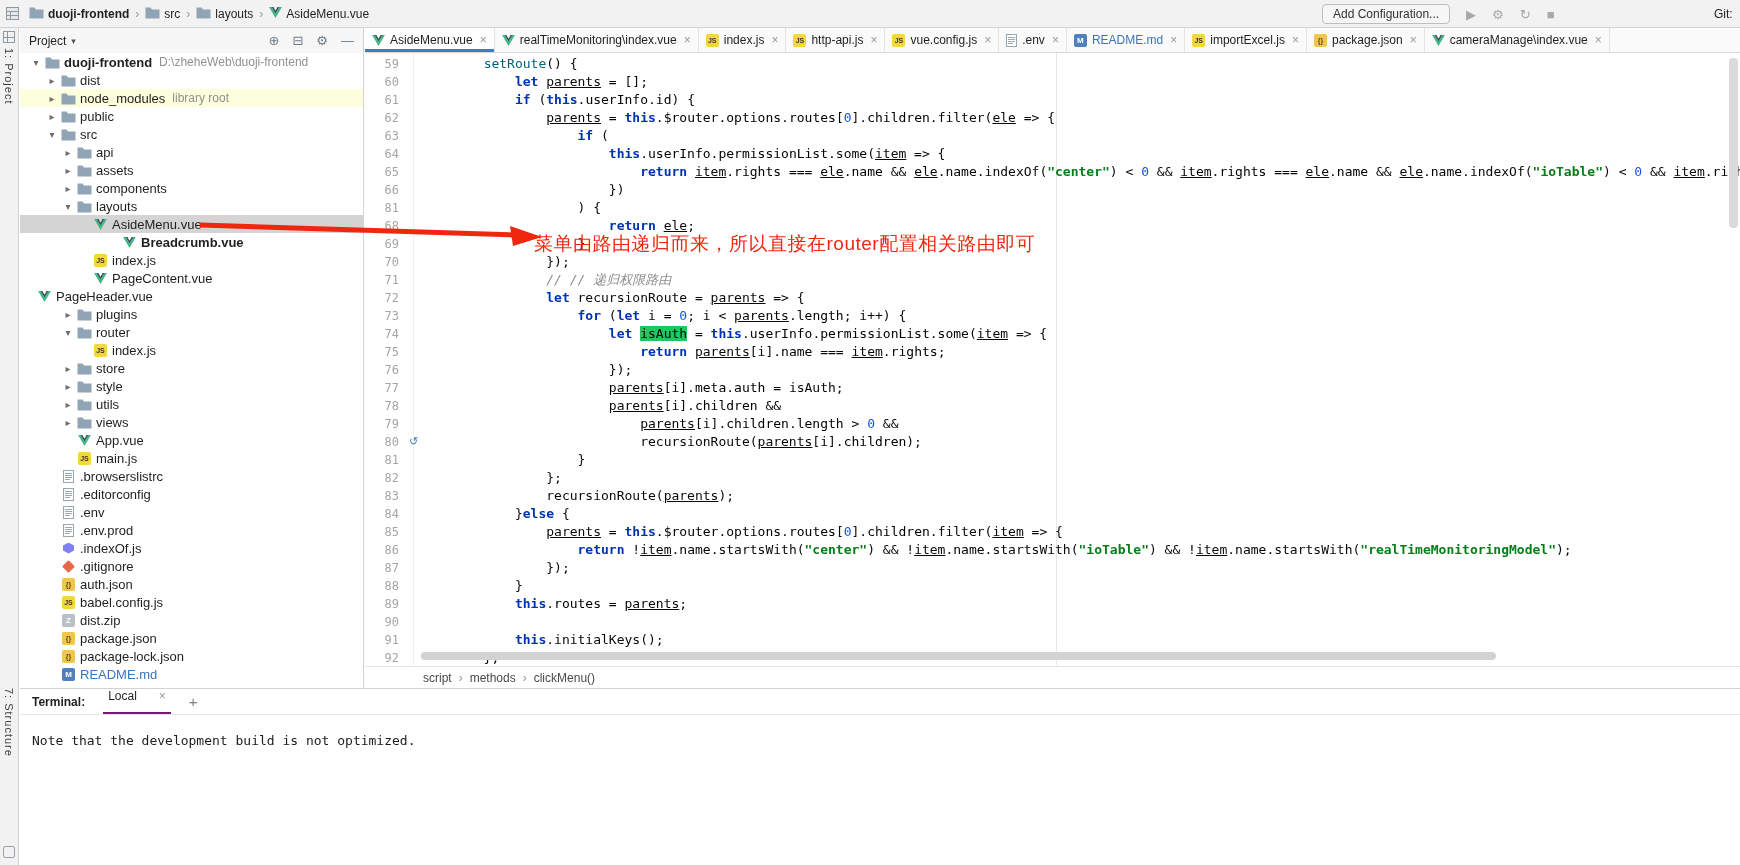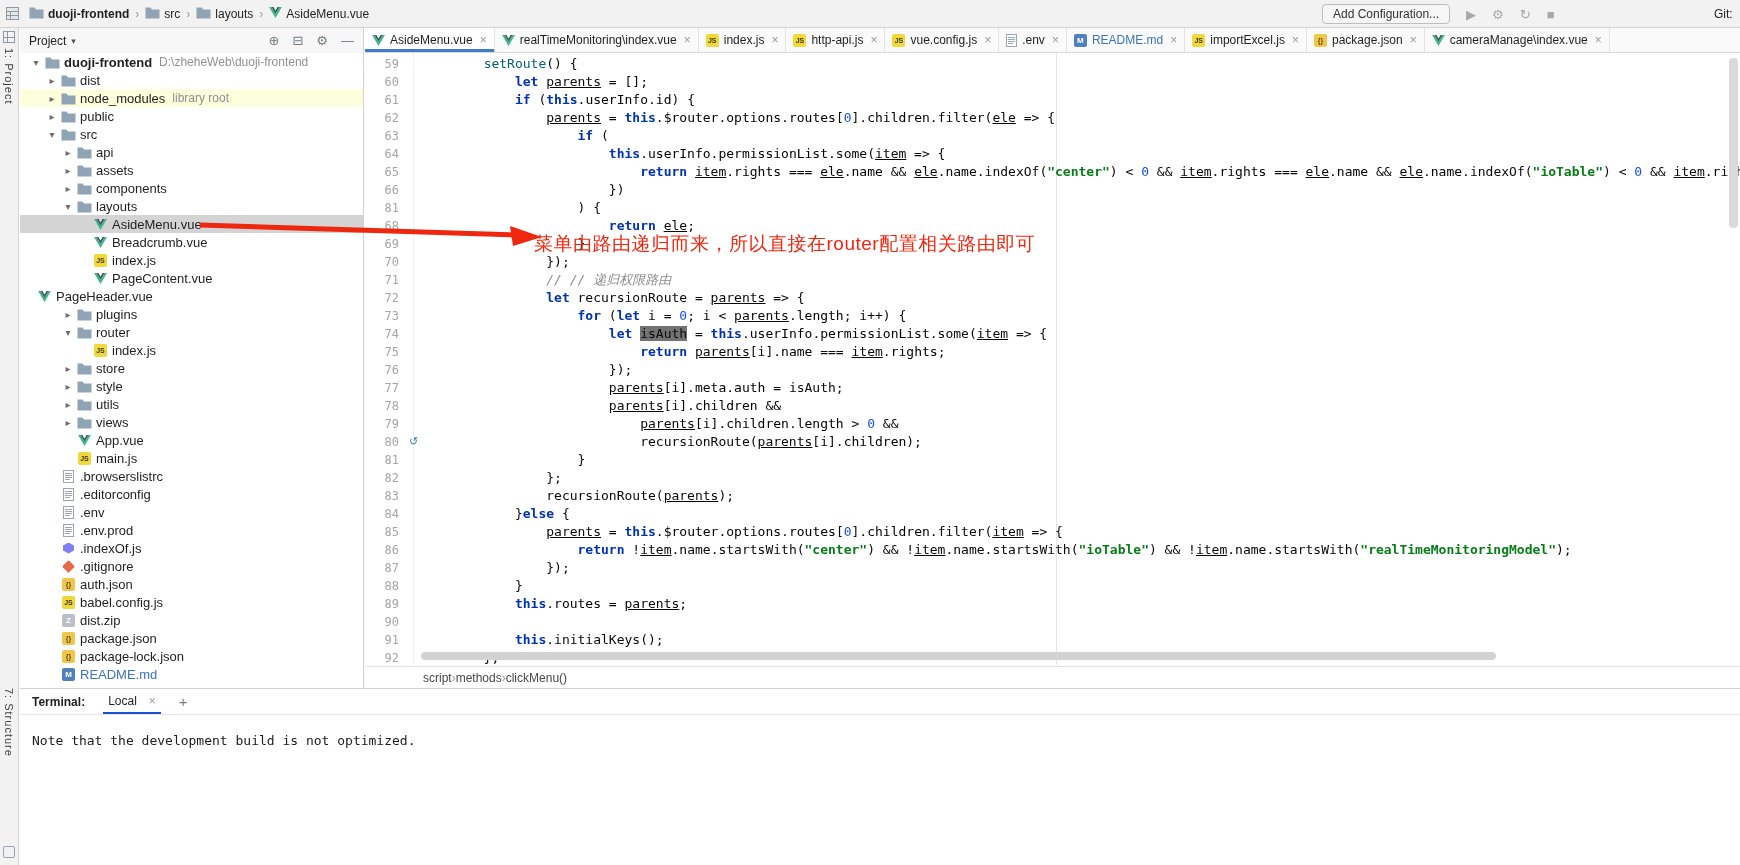--- a/index.html
+++ b/index.html
@@ -72,37 +72,37 @@
   .gic{position:absolute;left:44px;top:0;font-size:11px;color:#3f7cc0;line-height:18px;font-family:"DejaVu Sans",sans-serif}
   .ctext{white-space:pre;padding-left:12px}
   .tk-k{color:#0033b3;font-weight:bold}
   .tk-p{color:#080808}
   .tk-f{color:#000000}
   .tk-s{color:#067d17;font-weight:bold}
   .tk-n{color:#1750eb}
   .tk-c{color:#8c8c8c;font-style:italic}
   .tk-d{color:#00627a}
   .tk-u{color:#080808;text-decoration:underline}
-  .tk-h{color:#080808;background:#737373}
+  .tk-h{color:#080808;background:#22c55e}
 
   .hscroll{position:absolute;left:56px;top:624px;width:1075px;height:8px;border-radius:4px;background:#d2d2d2;z-index:6}
   .vscroll{position:absolute;right:2px;top:30px;width:9px;height:170px;border-radius:4px;background:#dadada;z-index:6}
   .ed-crumbs{position:absolute;left:0;right:0;bottom:0;height:22px;border-top:1px solid #e3e3e3;background:#fff;
-             display:flex;align-items:center;padding-left:58px;font-size:12px;color:#494949}
+             display:flex;align-items:center;gap:7px;padding-left:58px;font-size:12px;color:#494949}
   .eb-sep{color:#999}
 
   
   .anno-arrow{position:absolute;left:196px;top:216px;z-index:40;pointer-events:none}
   .anno-text{position:absolute;left:534px;top:231px;z-index:40;font-size:19px;letter-spacing:.5px;white-space:nowrap}
 
   
   .terminal{position:absolute;left:20px;right:0;bottom:0;height:177px;background:#fff;border-top:1px solid #d2d2d2;z-index:3}
   .term-head{height:26px;display:flex;align-items:center;border-bottom:1px solid #e6e6e6;padding-left:12px;font-size:12px}
   .term-title{margin-right:18px;font-weight:bold}
-  .term-tab{height:100%;display:flex;align-items:center;gap:12px;padding:0 5px;border-bottom:2px solid #1d4ed8}
+  .term-tab{height:100%;display:flex;align-items:flex-start;gap:22px;padding:0 5px;border-bottom:2px solid #701a75}
   .term-close{color:#9a9a9a}
   .term-add{margin-left:18px;color:#7c7c7c;font-size:15px}
   .term-body{padding:16px 0 0 12px;font-family:"DejaVu Sans Mono","Liberation Mono",monospace;
              font-size:13px;line-height:19px;color:#1c1c1c}
   .tm-d{color:#1c1c1c}
   .tm-cmd{color:#3178ad}
 </style>
 </head>
 <body>
 
@@ -271,21 +271,21 @@
         <div class="trow selected" style="padding-left: 56px;">
           <span class="tarrow"></span>
           <span class="ticon">
             <svg width="13" height="11" viewBox="0 0 14 12">
               <path fill="#41b883" d="M0 0h2.8L7 7.2 11.2 0H14L7 12z"></path>
               <path fill="#35495e" d="M2.8 0h1.9L7 4l2.3-4h1.9L7 7.2z"></path>
             </svg>
           </span>
           <span class="tlabel">AsideMenu.vue</span>
         </div>
-        <div class="trow" style="padding-left: 56px;">
+        <div class="trow" style="padding-left: 85px; font-weight: bold;">
           <span class="tarrow"></span>
           <span class="ticon">
             <svg width="13" height="11" viewBox="0 0 14 12">
               <path fill="#41b883" d="M0 0h2.8L7 7.2 11.2 0H14L7 12z"></path>
               <path fill="#35495e" d="M2.8 0h1.9L7 4l2.3-4h1.9L7 7.2z"></path>
             </svg>
           </span>
           <span class="tlabel">Breadcrumb.vue</span>
         </div>
         <div class="trow" style="padding-left: 56px;">

